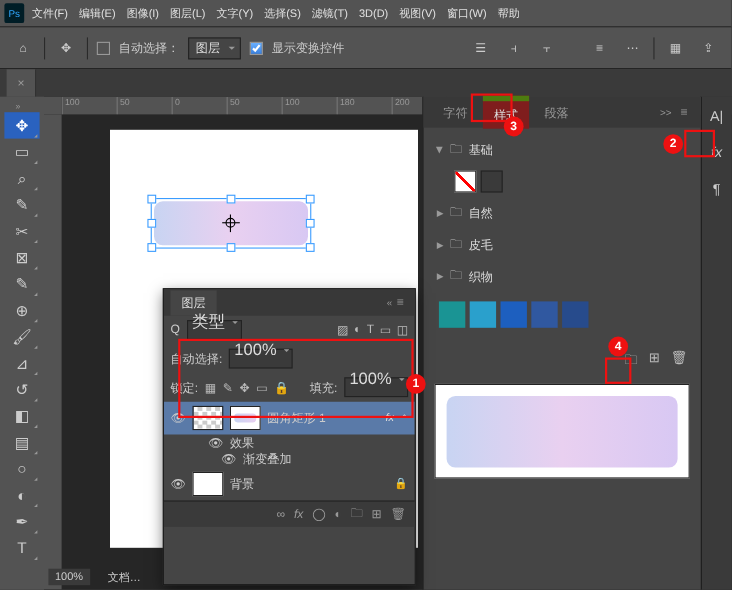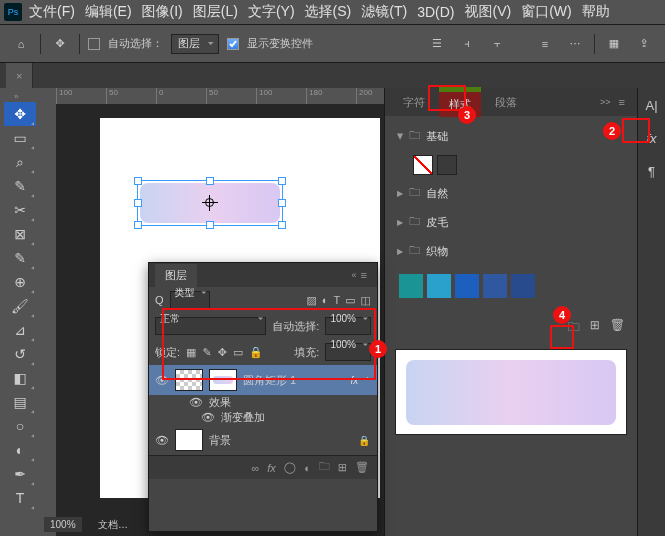--- a/index.html
+++ b/index.html
@@ -1,19 +1,19 @@
 <!DOCTYPE html>
 <html><head>
 <meta charset="utf-8">
 <style>
 *{box-sizing:border-box;margin:0;padding:0;font-family:"Microsoft YaHei",sans-serif;user-select:none}
 body{background:#535353;width:665px;height:536px;overflow:hidden;color:#ccc;font-size:11px}
 .menubar{height:25px;background:#535353;display:flex;align-items:center;padding:0 4px;gap:4px;border-bottom:1px solid #1a1a1a}
 .ps-logo{width:18px;height:18px;background:#001d26;color:#31a8ff;font-weight:normal;font-size:9px;display:flex;align-items:center;justify-content:center;border-radius:2px}
-.menu-item{color:#e0e0e0;font-size:14px;padding:2px 3px;cursor:pointer}
+.menu-item{color:#e0e0e0;font-size:10px;padding:2px 3px;cursor:pointer}
 .optbar{height:38px;background:#535353;display:flex;align-items:center;padding:0 10px;gap:8px;border-bottom:1px solid #1a1a1a}
 .opt-divider{width:1px;height:20px;background:#2a2a2a}
 .icon-btn{width:22px;height:22px;display:flex;align-items:center;justify-content:center;cursor:pointer;color:#ccc}
 .checkbox{width:12px;height:12px;border:1px solid #999;display:inline-block;vertical-align:middle}
 .checkbox.checked{background:linear-gradient(#6ab0ff,#3a80dd)}
 .select{height:20px;background:#454545;border:1px solid #222;padding:0 18px 0 6px;color:#ddd;font-size:11px;position:relative;display:inline-flex;align-items:center}
 .select::after{content:"⏷";position:absolute;right:4px;font-size:8px;color:#999}
 .tabbar{height:25px;background:#3a3a3a;display:flex;align-items:stretch;padding-left:6px}
 .doctab{background:#535353;padding:0 10px;display:flex;align-items:center;gap:8px;font-size:11px;color:#ddd;border-right:1px solid #2a2a2a}
 .doctab .x{color:#999;cursor:pointer}
@@ -63,21 +63,21 @@
 .big-preview .inner{margin:10px;height:65px;border-radius:8px;background:linear-gradient(90deg,#c8d4f2,#e9d0f0,#d8c8f3)}
 .styles-footer{display:flex;justify-content:flex-end;gap:10px;padding:6px 12px}
 .styles-footer .fbtn{color:#bbb;cursor:pointer;font-size:12px}
 .layer-panel{position:absolute;top:262px;left:148px;width:230px;height:270px;background:#454545;border:1px solid #1a1a1a;box-shadow:0 4px 12px rgba(0,0,0,.5);z-index:50}
 .lp-head{height:24px;background:#383838;display:flex;align-items:center;padding:0 6px}
 .lp-head .collapse{color:#999;font-size:9px;margin-left:auto;cursor:pointer}
 .lp-head .close{color:#999;cursor:pointer;padding:0 4px}
 .lp-tab{padding:4px 10px;background:#454545;color:#ddd;font-size:11px}
 .lp-row{display:flex;align-items:center;gap:6px;padding:4px 6px}
 .lp-row .lbl{font-size:11px;color:#ccc}
-.mini-sel{height:18px;background:#3a3a3a;border:1px solid #222;padding:0 14px 15px 4px;font-size:10px;color:#ddd;position:relative;display:inline-flex;align-items:center}
+.mini-sel{height:18px;background:#3a3a3a;border:1px solid #222;padding:0 14px 15px 4px;font-size:15px;color:#ddd;position:relative;display:inline-flex;align-items:center}
 .mini-sel::after{content:"⏷";position:absolute;right:2px;font-size:7px;color:#999}
 .lp-icons{display:flex;gap:5px;margin-left:auto}
 .lp-icons span{color:#bbb;font-size:11px;cursor:pointer}
 .layer-list{flex:1;overflow:auto}
 .layer-item{display:flex;align-items:center;padding:4px 6px;gap:6px;font-size:11px}
 .layer-item.sel{background:#5a7aa8}
 .eye{width:14px;text-align:center;color:#ccc;cursor:pointer}
 .lthumb{width:28px;height:22px;background:#fff;border:1px solid #222;position:relative}
 .lthumb.shape-t::after{content:"";position:absolute;top:6px;left:3px;right:3px;height:8px;border-radius:3px;background:linear-gradient(90deg,#c8d4f2,#e9d0f0)}
 .lthumb.checker{background:repeating-conic-gradient(#ccc 0 25%,#fff 0 50%) 0 0/8px 8px}
@@ -265,21 +265,20 @@
     <span class="mini-sel">类型</span>
     <div class="lp-icons">
       <span>▨</span>
       <span>◐</span>
       <span>T</span>
       <span>▭</span>
       <span>◫</span>
     </div>
   </div>
   <div class="lp-row">
-    <span class="mini-sel" style="flex:1">正常</span>
     <span class="lbl">自动选择:</span>
     <span class="mini-sel">100%</span>
   </div>
   <div class="lp-row">
     <span class="lbl">锁定:</span>
     <span style="color:#bbb">▦</span>
     <span style="color:#bbb">✎</span>
     <span style="color:#bbb">✥</span>
     <span style="color:#bbb">▭</span>
     <span style="color:#bbb">🔒</span>

